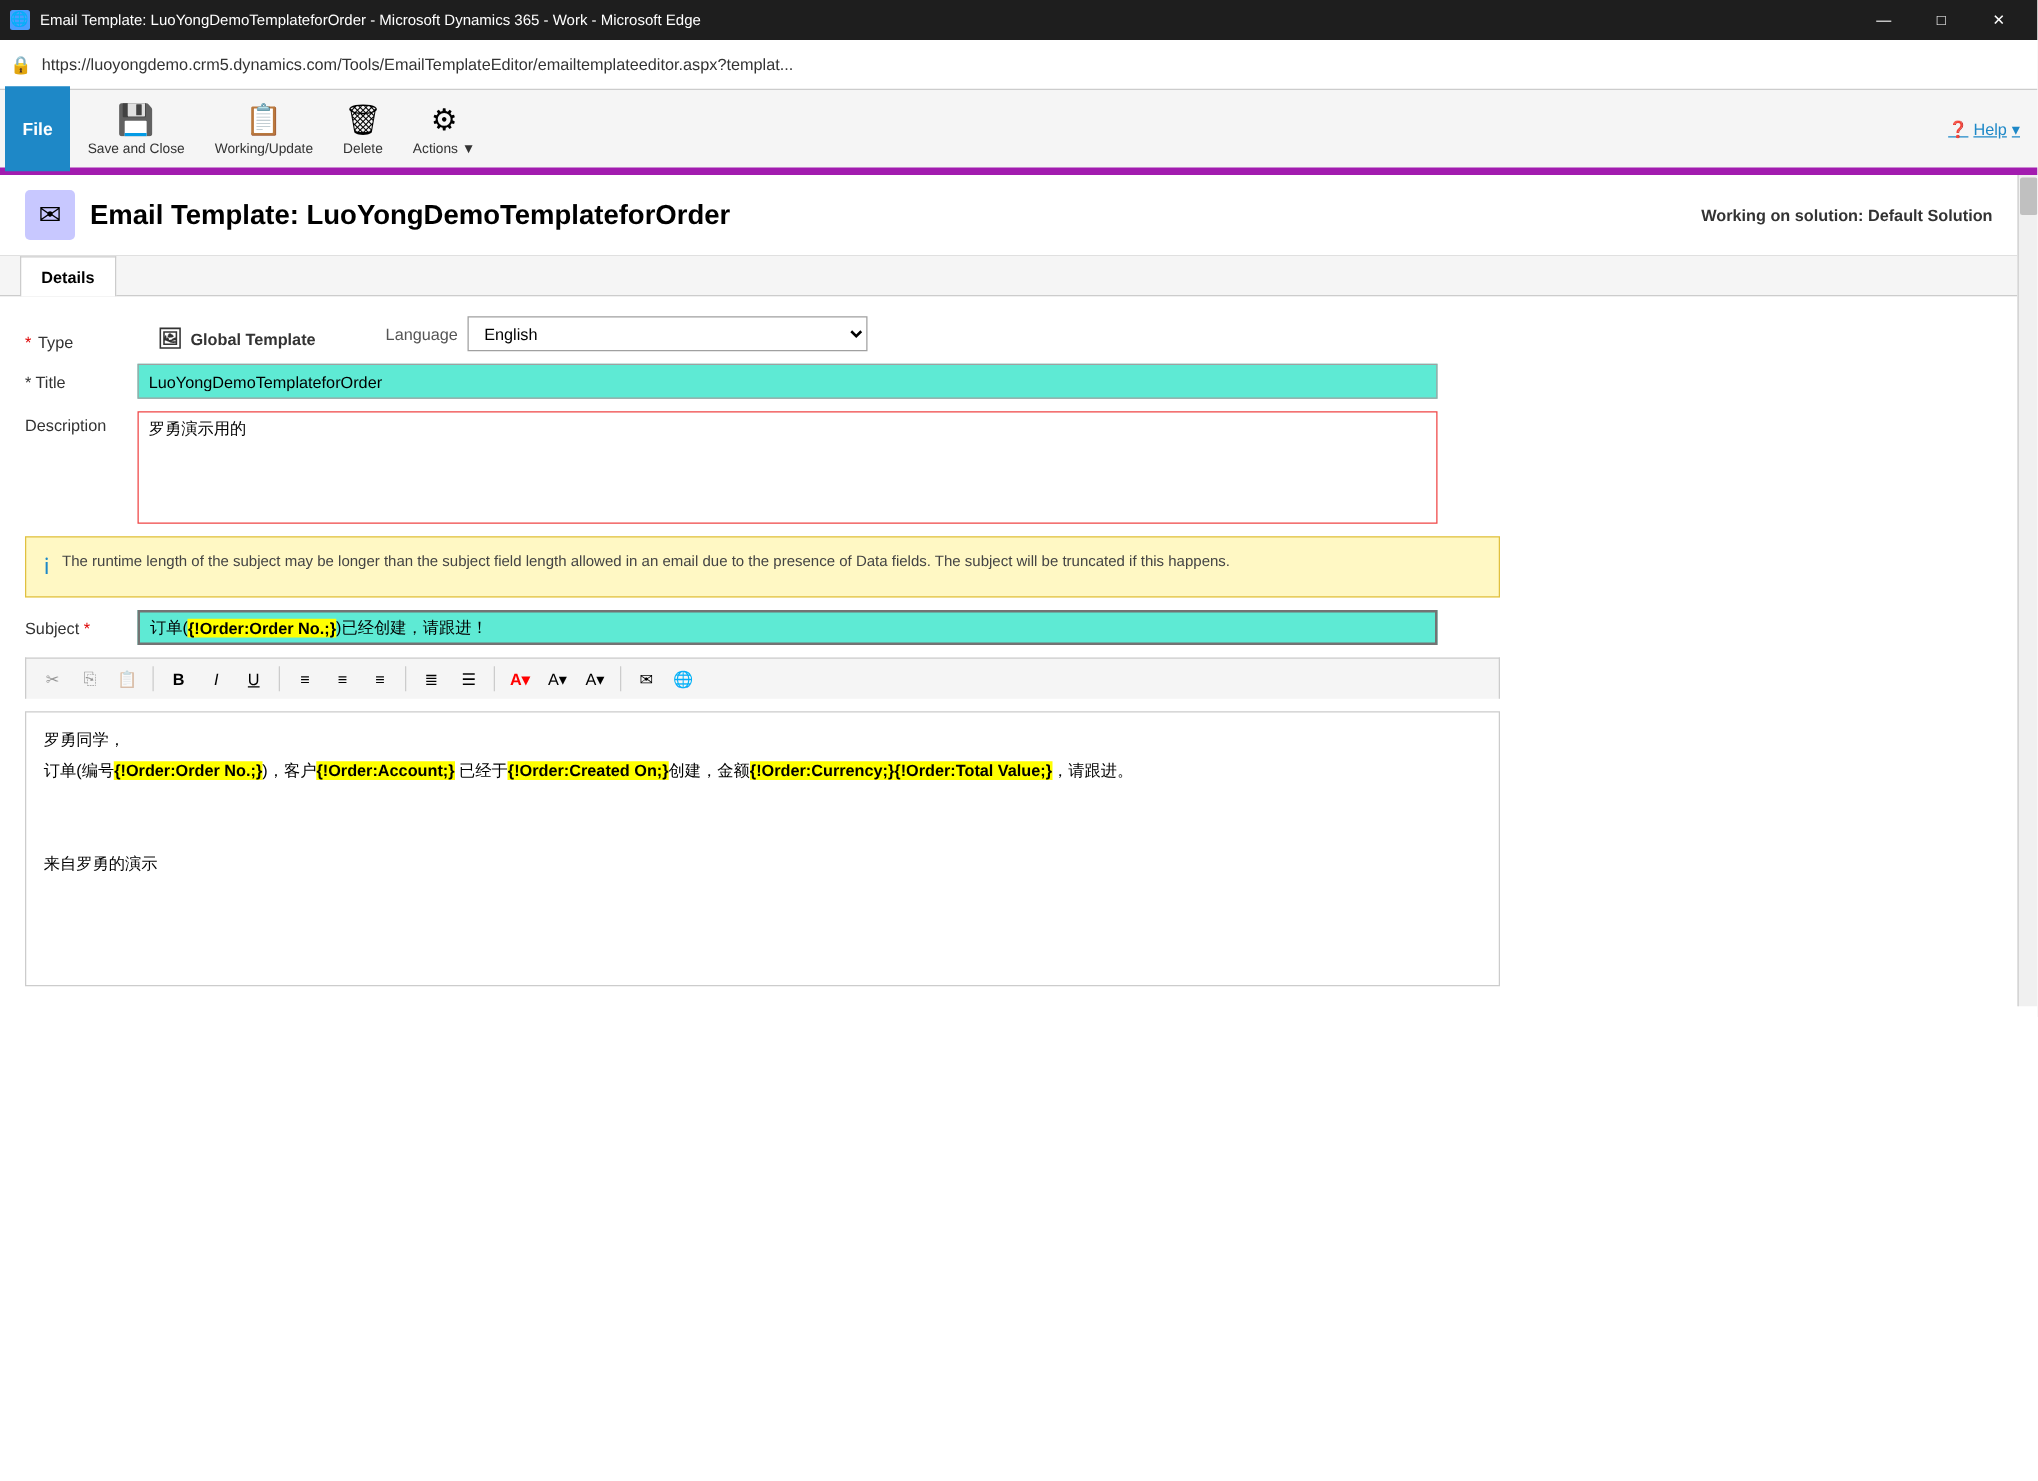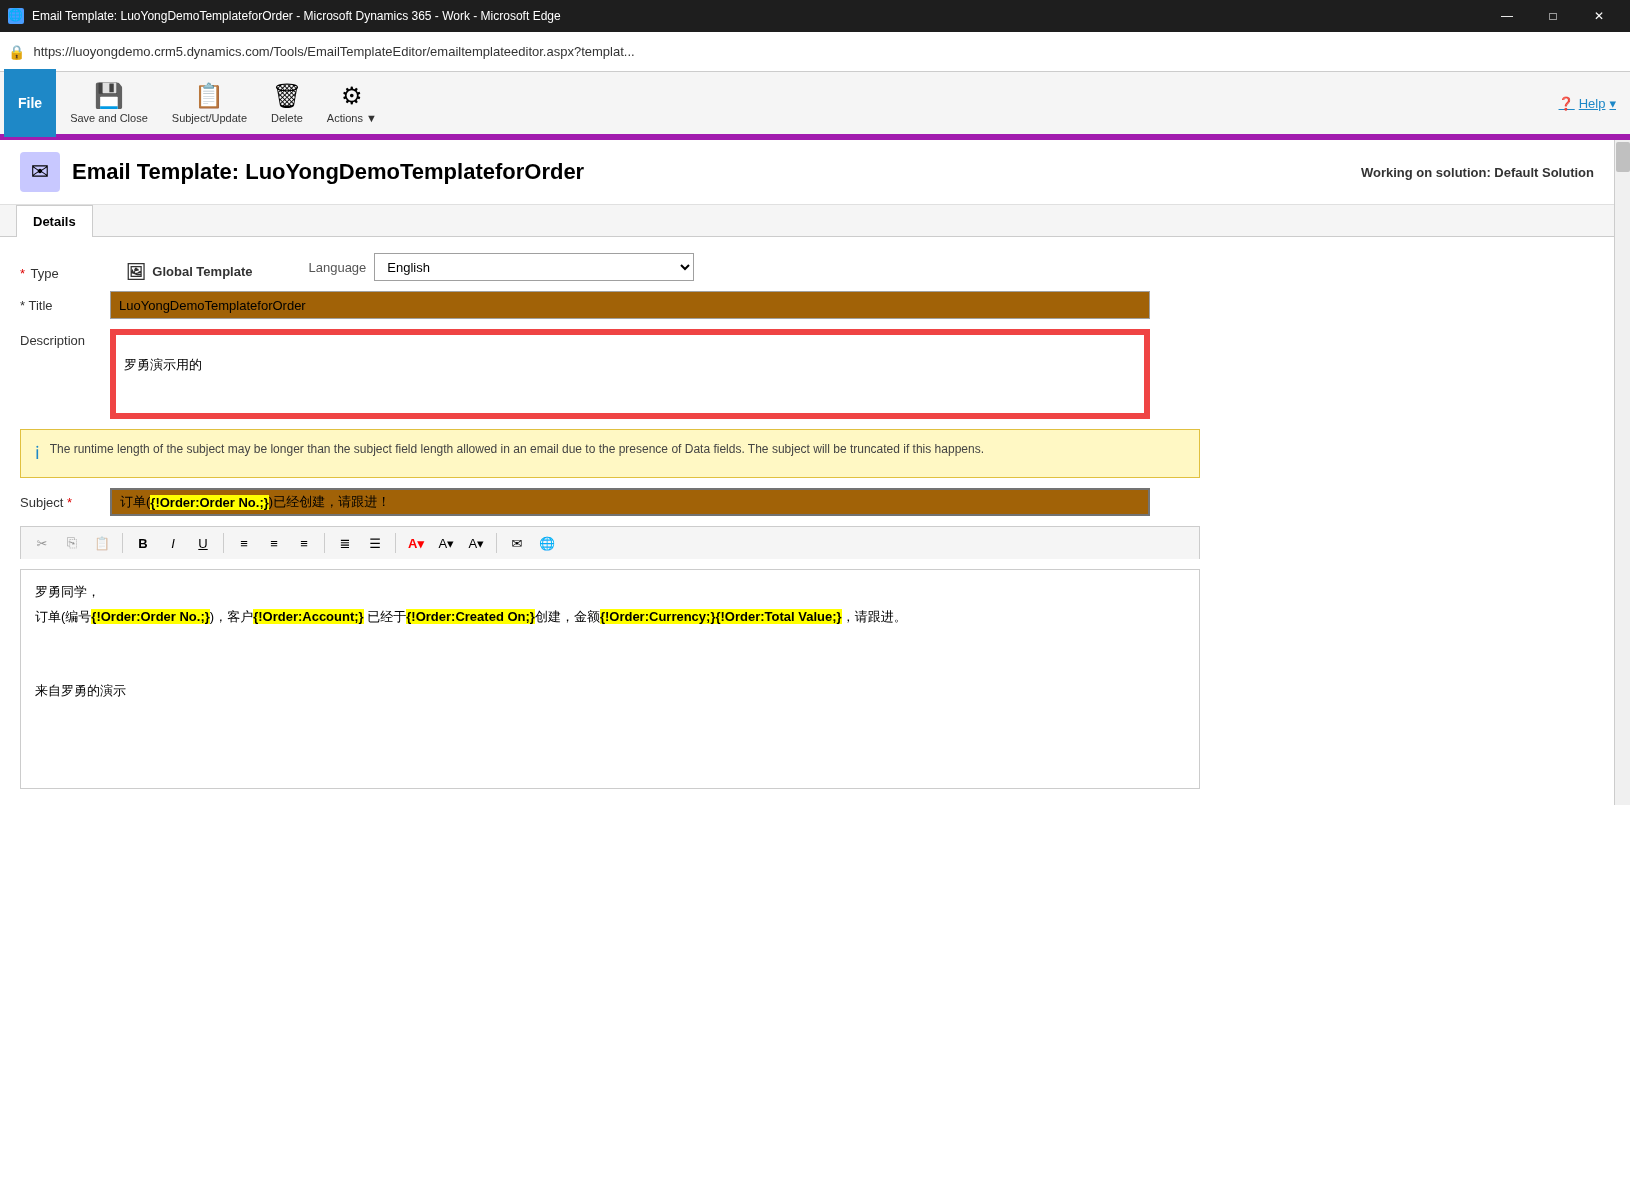--- a/index.html
+++ b/index.html
@@ -135,21 +135,21 @@
     .form-label .required { color: #d00; margin-right: 2px; }
     .form-value { font-size: 13px; font-weight: 700; color: #333; display: flex; align-items: center; gap: 6px; }
     .form-value-icon { font-size: 16px; }
 
     .field-input {
       border: 1px solid #a0a0a0;
       padding: 4px 8px;
       font-size: 13px;
       height: 28px;
       outline: none;
-      background: #a16207;
+      background: #5eead4;
     }
 
     .language-group { display: flex; align-items: center; gap: 8px; margin-left: 40px; }
     .language-label { font-size: 13px; color: #555; }
     .language-select {
       border: 1px solid #a0a0a0;
       padding: 4px 8px;
       font-size: 13px;
       height: 28px;
       background: #fff;
@@ -159,22 +159,22 @@
 
     .title-row { display: flex; align-items: center; gap: 0; }
     .title-row .form-label { min-width: 90px; }
     .title-input { width: 1040px; }
 
     .desc-row { display: flex; align-items: flex-start; gap: 0; }
     .desc-row .form-label { min-width: 90px; padding-top: 4px; }
     .desc-textarea {
       width: 1040px;
       height: 90px;
-      border: 6px solid #ef4444;
-      padding: 21px 8px;
+      border: 1px solid #ef4444;
+      padding: 4px 8px;
       font-size: 13px;
       resize: none;
       font-family: inherit;
     }
 
     
     .info-box {
       background: #fff8c4;
       border: 1px solid #e0c040;
       padding: 10px 14px;
@@ -282,21 +282,21 @@
 <div class="ribbon">
   <div class="ribbon-file-btn">File</div>
 
   <div class="ribbon-btn">
     <span class="ribbon-btn-icon">💾</span>
     <span class="ribbon-btn-label">Save and Close</span>
   </div>
 
   <div class="ribbon-btn">
     <span class="ribbon-btn-icon">📋</span>
-    <span class="ribbon-btn-label">Subject/Update</span>
+    <span class="ribbon-btn-label">Working/Update</span>
   </div>
 
   <div class="ribbon-btn">
     <span class="ribbon-btn-icon">🗑</span>
     <span class="ribbon-btn-label">Delete</span>
   </div>
 
   <div class="ribbon-btn">
     <span class="ribbon-btn-icon">⚙</span>
     <span class="ribbon-btn-label"><span>Actions</span> ▼</span>

